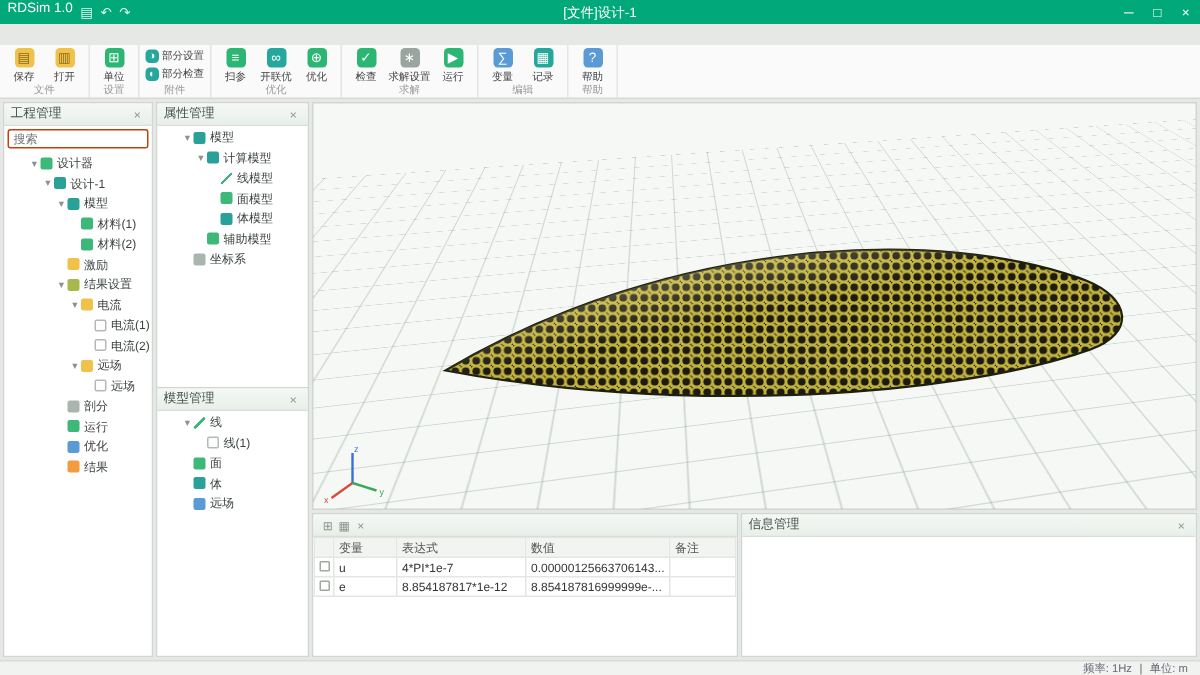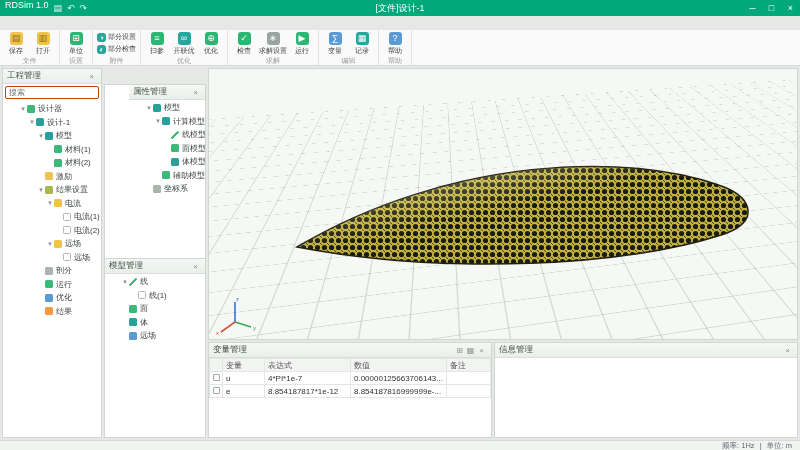--- a/index.html
+++ b/index.html
@@ -292,21 +292,21 @@
           </div>
         <div class="trow d2">
             <span class="arr"></span>
             <span class="tic orange"></span>
             <span class="tlb">结果</span>
           </div>
       </div>
     </div>
   </div>
 
-  <div class="panel" style="left:104px;top:84px;width:102px;height:232px;padding-left:24px;">
+  <div class="panel" style="left:104px;top:68px;width:102px;height:232px;">
     <div class="panel-h">
       <span class="ttl">属性管理</span>
       <span class="ph-ic">×</span>
     </div>
     <div class="panel-b">
       <div class="tree">
         <div class="trow d0">
             <span class="arr">▾</span>
             <span class="tic teal"></span>
             <span class="tlb">模型</span>
@@ -404,21 +404,20 @@
       <line x1="20" y1="28" x2="6" y2="38" stroke="#d84a3a" stroke-width="1.6"></line>
       <line x1="20" y1="28" x2="36" y2="33" stroke="#3aa75a" stroke-width="1.6"></line>
       <text x="21" y="7" font-size="6" fill="#3a6fd8">z</text>
       <text x="1" y="41" font-size="6" fill="#d84a3a">x</text>
       <text x="38" y="36" font-size="6" fill="#3aa75a">y</text>
     </svg>
   </div>
 
   <div class="panel" style="left:208px;top:342px;width:284px;height:96px;">
     <div class="panel-h">
-      <span class="ttl">变量管理</span>
       <span class="ph-ic">⊞</span>
       <span class="ph-ic">▦</span>
       <span class="ph-ic">×</span>
     </div>
     <div class="panel-b">
       <table class="vtable">
         <thead>
           <tr>
             <th class="c0"></th>
             <th class="c1">变量</th>

